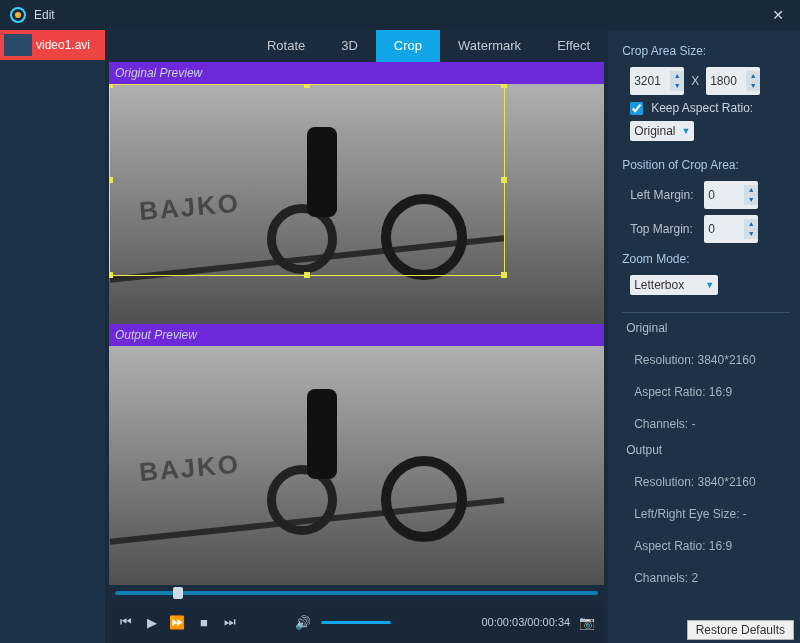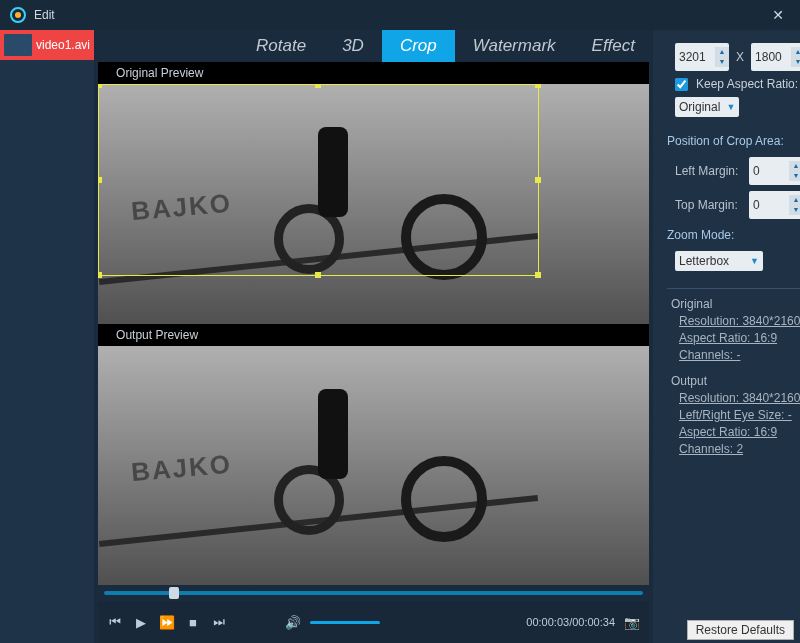--- a/index.html
+++ b/index.html
@@ -7,24 +7,24 @@
   .titlebar { height: 30px; background: #182a3a; display: flex; align-items: center; padding: 0 10px; color: #d0d8e0; }
   .titlebar .logo { width: 16px; height: 16px; margin-right: 8px; }
   .titlebar .spacer { flex: 1; }
   .titlebar .close-icon { cursor: pointer; font-size: 14px; color: #d0d8e0; padding: 2px 6px; }
   .main { display: flex; height: 613px; }
   .sidebar { width: 130px; background: #1f3348; }
   .file-item { height: 30px; background: #ef4444; color: #fff; display: flex; align-items: center; padding: 0 4px; font-size: 12px; cursor: pointer; }
   .file-thumb { width: 28px; height: 22px; background: #2a4a6a; margin-right: 4px; border-radius: 1px; }
   .center { flex: 1; background: #1a2b3d; display: flex; flex-direction: column; }
   .tabs { height: 32px; display: flex; padding-left: 144px; }
-  .tab { color: #c0c8d0; font-size: 17px; padding: 0 18px; line-height: 32px; cursor: pointer; font-style: italic; }
+  .tab { color: #c0c8d0; font-size: 13px; padding: 0 18px; line-height: 32px; cursor: pointer; }
   .tab.active { background: #0fa5e6; color: #fff; }
   .preview-col { flex: 1; display: flex; flex-direction: column; padding: 0 4px; }
-  .preview-label { height: 22px; line-height: 22px; padding-left: 18px; background: #000000; color: #c8d0d8; font-size: 12px; }
+  .preview-label { height: 22px; line-height: 22px; padding-left: 6px; background: #6d28d9; color: #c8d0d8; font-size: 12px; font-style: italic; }
   .preview-box { flex: 1; position: relative; background: #000; overflow: hidden; }
   .crop-rect { position: absolute; border: 1px solid #e8e84a; top: 0; left: 0; width: 80%; height: 80%; }
   .crop-rect .h { position: absolute; width: 6px; height: 6px; background: #e8e84a; }
   .crop-rect .nw { top:-3px; left:-3px; } .crop-rect .n { top:-3px; left:50%; margin-left:-3px; }
   .crop-rect .ne { top:-3px; right:-3px; } .crop-rect .w { top:50%; left:-3px; margin-top:-3px; }
   .crop-rect .e { top:50%; right:-3px; margin-top:-3px; } .crop-rect .sw { bottom:-3px; left:-3px; }
   .crop-rect .s { bottom:-3px; left:50%; margin-left:-3px; } .crop-rect .se { bottom:-3px; right:-3px; }
   .fake-photo { position:absolute; inset:0; }
   .fake-photo .sky { position:absolute; inset:0; background: linear-gradient(180deg,#b0b0b0 0%,#8a8a8a 40%,#505050 100%); }
   .fake-photo .text { position:absolute; left:6%; top:45%; color:#1a1a1a; font-weight:900; font-size:26px; letter-spacing:2px; opacity:.55; transform:rotate(-5deg); }
@@ -43,21 +43,21 @@
   .rp-row { display:flex; align-items:center; margin:3px 0 3px 8px; gap:4px; }
   .num-input { display:inline-flex; align-items:center; background:#e8edf2; color:#333; height:28px; border-radius:2px; }
   .num-input input { width:40px; border:none; background:transparent; padding:0 4px; font-size:12px; color:#333; outline:none; }
   .spin { width:14px; display:flex; flex-direction:column; }
   .spin div { height:10px; font-size:7px; color:#1a6aa8; text-align:center; line-height:9px; background:#d3dde6; cursor:pointer; }
   .ck { width:13px; height:13px; accent-color:#1a9ae0; margin-right:4px; }
   .select { display:inline-flex; align-items:center; background:#e8edf2; color:#333; height:20px; padding:0 4px; border-radius:2px; cursor:pointer; }
   .select .caret { margin-left:6px; color:#1a8ad0; font-size:9px; }
   .info-label { color:#b0bcc8; margin-top:10px; margin-left:4px; }
   .info-sub { margin-left:4px; margin-top:4px; color:#b0bcc8; }
-  .info-line { margin-left:12px; margin-top:3px; color:#a8b4c0;text-decoration:underline; }
+  .info-line { margin-left:12px; margin-top:18px; color:#a8b4c0; }
   .restore { position:absolute; right:6px; bottom:3px; background:#f0f0f0; color:#333; border:1px solid #b0b0b0; padding:2px 8px; font-size:12px; cursor:pointer; }
   .x-token { color:#c0c8d0; margin: 0 3px; }
   .ctrl-spacer { flex:1; }
   .time { color:#c0ccd8; font-size:11px; }
   .label-inline { color:#b8c2cc; min-width:70px; }
 </style>
 </head>
 <body>
 
 <div class="titlebar">
@@ -137,20 +137,21 @@
         <span class="ctrl-btn">🔊</span>
         <div class="vol-track"></div>
         <span class="ctrl-spacer"></span>
         <span class="time">00:00:03/00:00:34</span>
         <span class="ctrl-btn">📷</span>
       </div>
     </div>
   </div>
 
   <div class="right-panel">
+    <div class="rp-head">Crop Area Size:</div>
     <div class="rp-row">
       <span class="num-input">
         <input value="3201" style="">
         <span class="spin">
             <div>▲</div>
             <div>▼</div>
           </span>
       </span>
       <span class="x-token">X</span>
       <span class="num-input">

